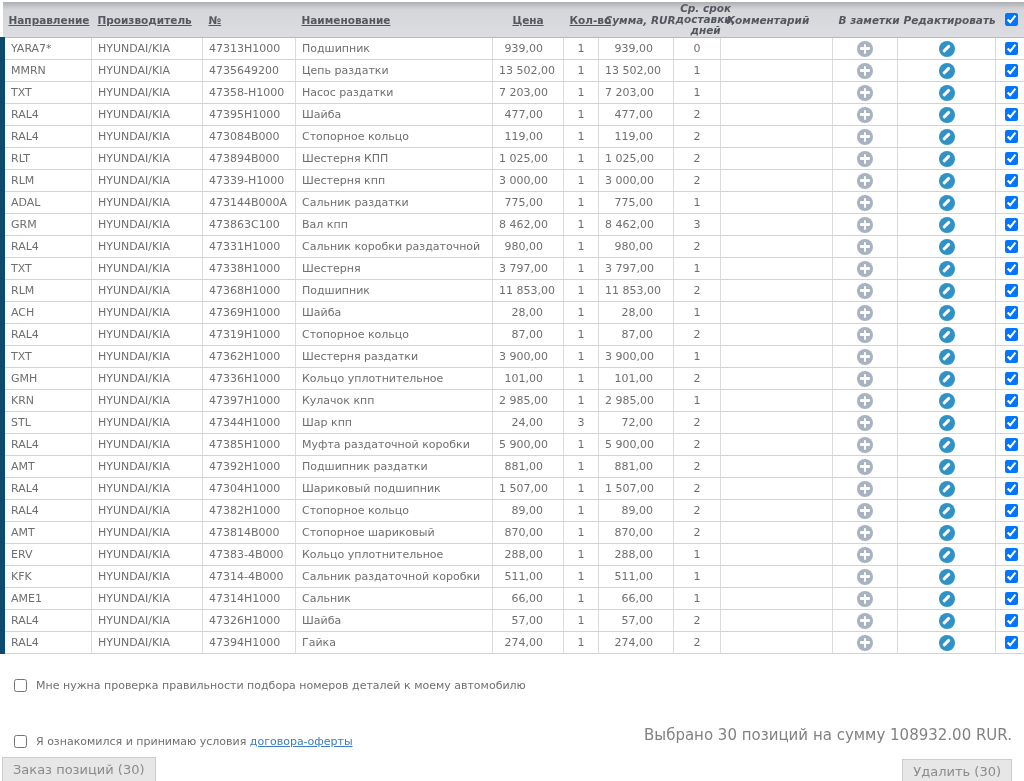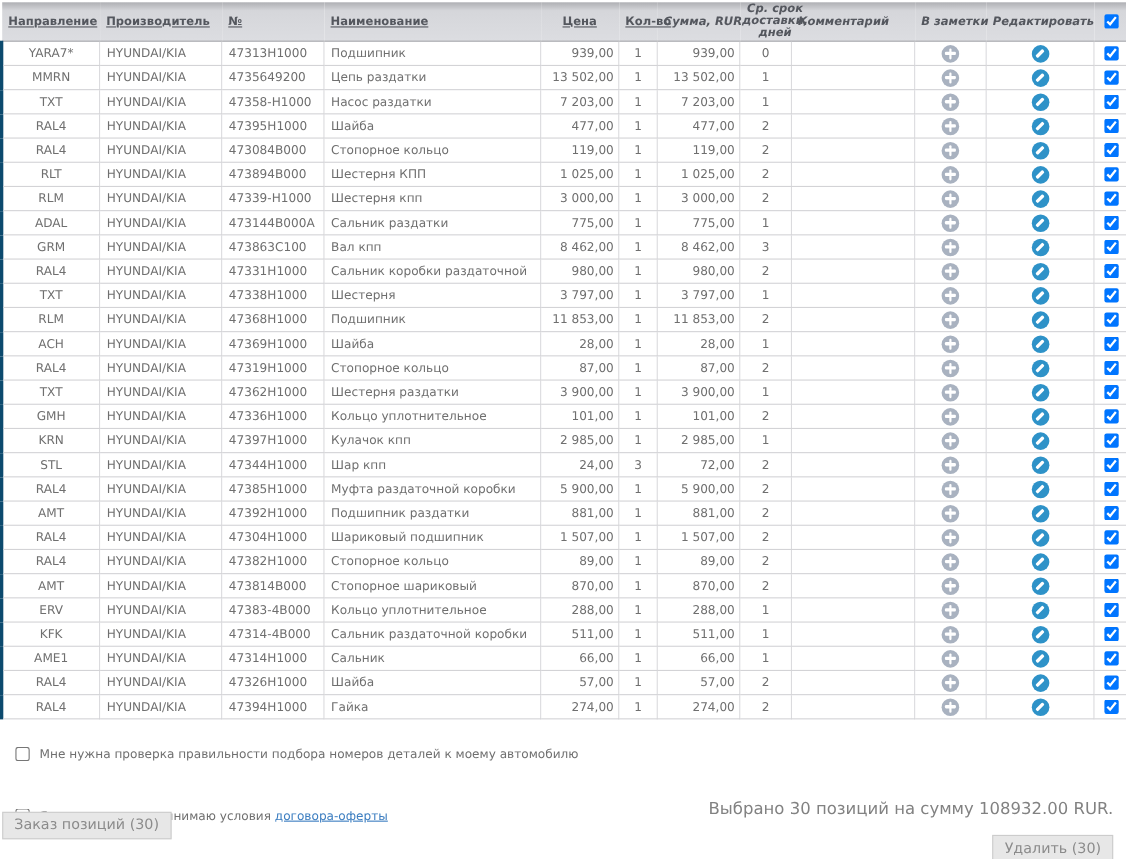--- a/index.html
+++ b/index.html
@@ -24,22 +24,22 @@
   thead th.wrap3 { padding:0 2px; }
   thead th.wrap3 .plain { white-space:pre-line; line-height:11px; display:inline-block; }
   th.l { text-align:left;margin-left:44px; } th.r { text-align:left; } th.c { text-align:center; }
 
   tbody td {
     height:21px; vertical-align:middle;
     font-size:11px; color:#6f6f6f;
     border-bottom:1px solid #d3d3d6; border-right:1px solid #dbdbde;
     padding:0 6px; white-space:nowrap; overflow:hidden;
   }
-  tbody td:first-child { border-left:3px solid #0c4a6e;text-align:center; }
-  td.num { text-align:right; padding-right:4px; }
+  tbody td:first-child { border-left:5px solid #0c4a6e; }
+  td.num { text-align:right; padding-right:20px; }
   td.ctr { text-align:center; padding:0 2px; }
 
   
   .icon-plus {
     display:inline-block; width:16px; height:16px; border-radius:50%;
     background:#a9b2c0; position:relative; vertical-align:middle; cursor:pointer;
   }
   .icon-plus::before, .icon-plus::after { content:""; position:absolute; background:#fff; border-radius:1px; }
   .icon-plus::before { left:6.8px; top:3px; width:2.6px; height:10px; }
   .icon-plus::after  { left:3px; top:6.8px; width:10px; height:2.6px; }
@@ -58,21 +58,21 @@
   .chk-line1 { left:14px; top:679px; }
   .chk-line2 { left:14px; top:735px; }
   .offer-link { color:#3b7dc0; text-decoration:underline; cursor:pointer; }
   .summary { position:absolute; right:12px; top:726px; font-size:15px; color:#828282; }
   .btn {
     font-family:"DejaVu Sans","Liberation Sans",sans-serif;
     font-size:13px; color:#8b8b8b;
     background:#e7e7e7; border:1px solid #cccccc;
     padding:4px 10px; cursor:pointer; white-space:nowrap;
   }
-  .order-btn { position:absolute; left:2px; top:738px; }
+  .order-btn { position:absolute; left:2px; top:757px; }
   .delete-btn { position:absolute; right:12px; top:759px; min-width:100px; text-align:center; }
 </style>
 </head>
 <body>
 
 <table class="parts">
   <colgroup>
     <col style="width:89px">
       <col style="width:111px">
       <col style="width:93px">

